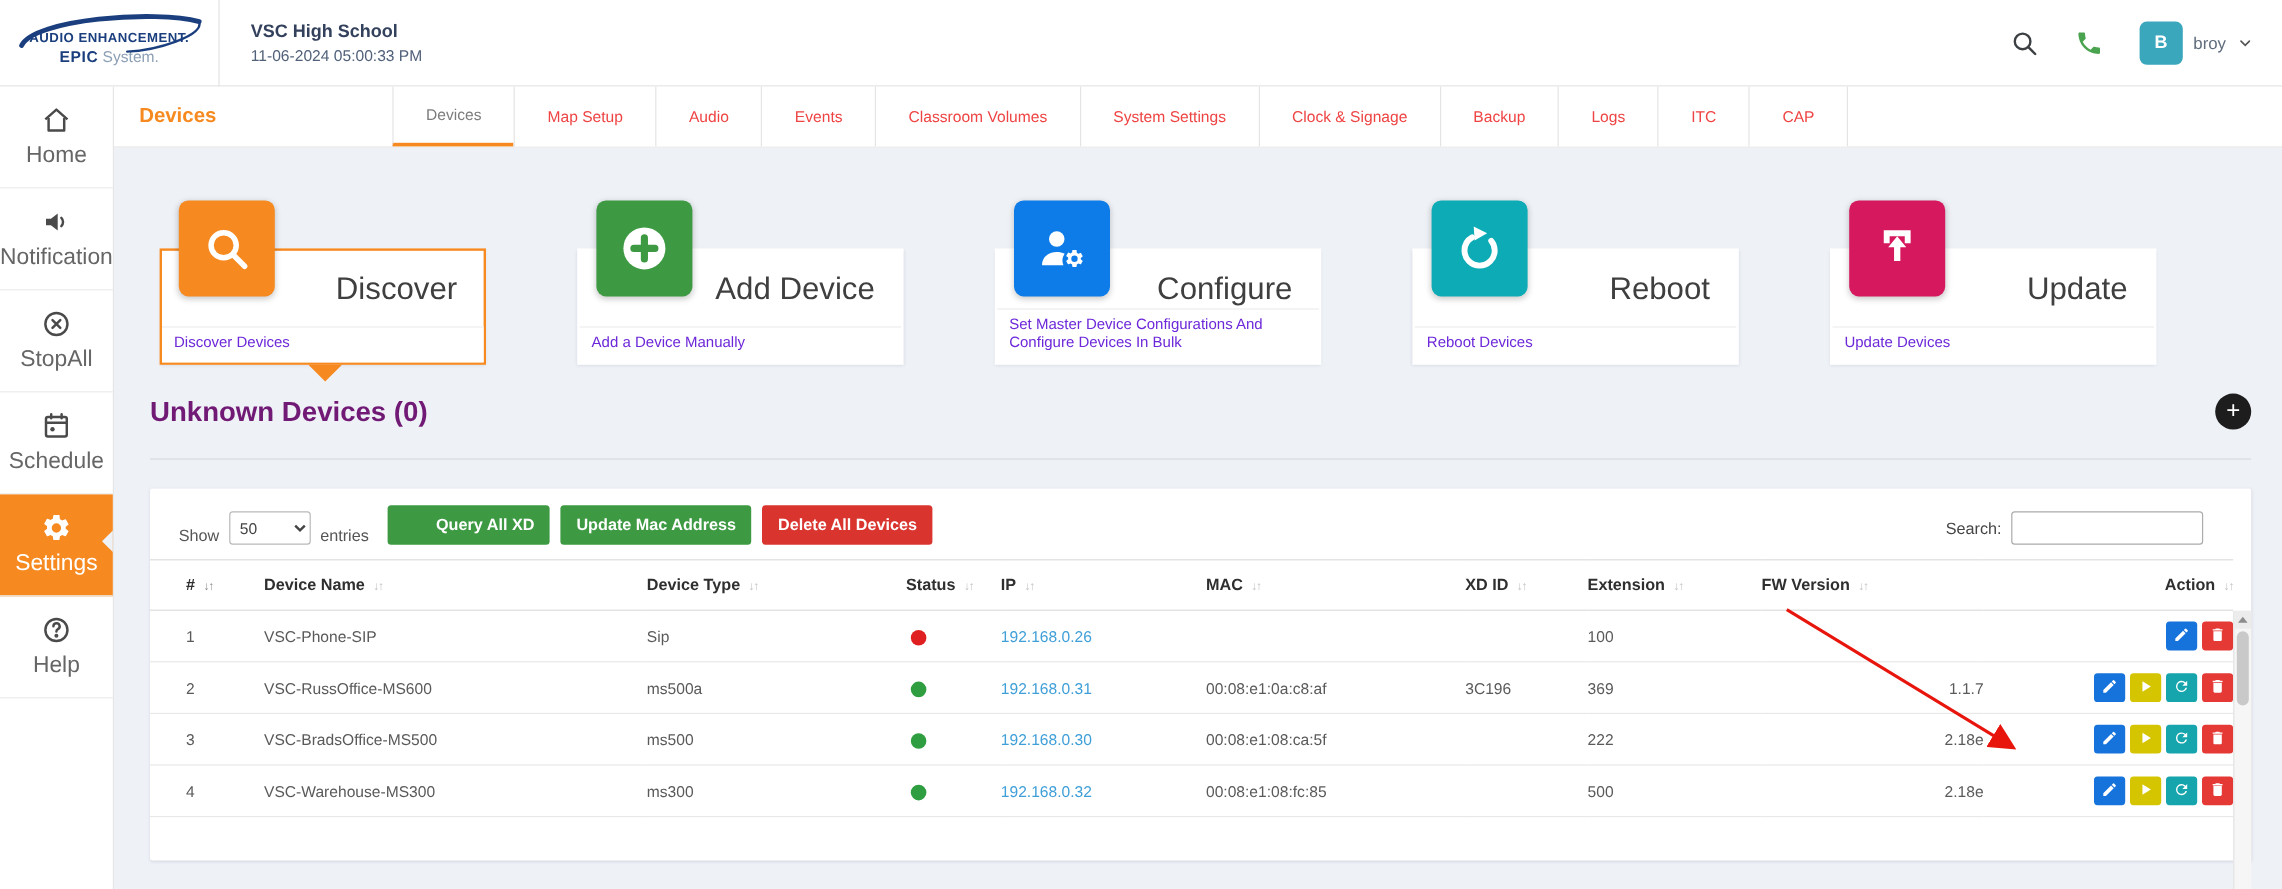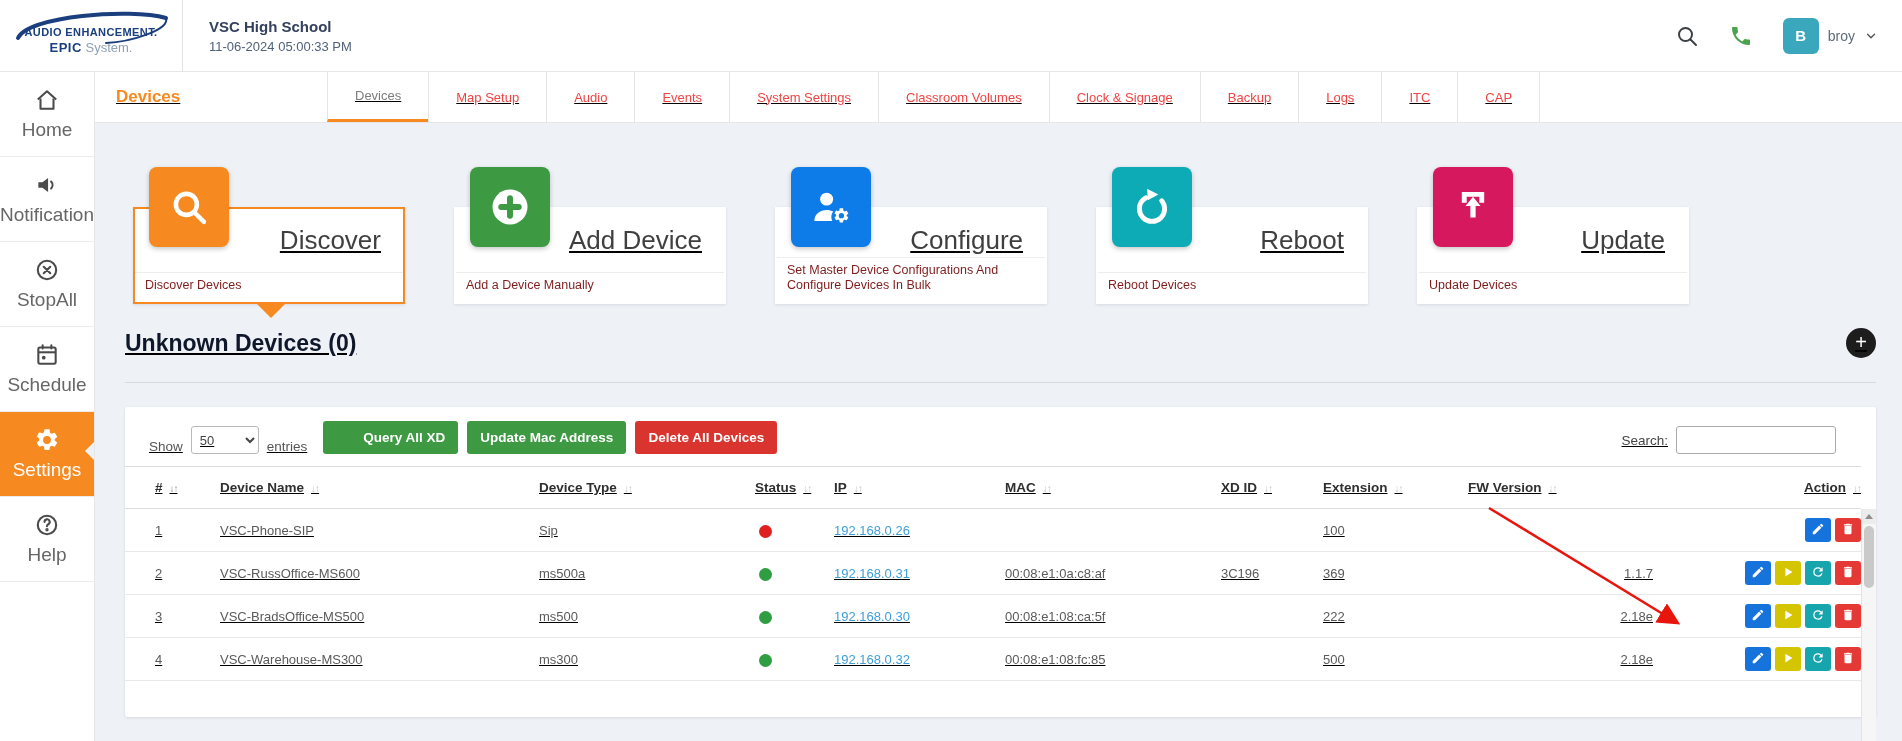--- a/index.html
+++ b/index.html
@@ -37,48 +37,48 @@
   .side-icon { width:26px; height:26px; }
   .side-icon svg { width:26px; height:26px; }
   .side-label { font-size:19px; color:#666; }
   .side-item.active { background:#f6891f; }
   .side-item.active .side-label { color:#fff; }
   .side-item.active .side-icon { color:#fff; }
   .side-item.active::after { content:""; position:absolute; right:0; top:30px;
     border-top:9px solid transparent; border-bottom:9px solid transparent; border-right:9px solid #eef1f6; }
 
   
-  .content { position:absolute; top:72px; left:95px; width:1807px; bottom:0;text-decoration:underline; }
+  .content { position:absolute; top:72px; left:95px; width:1807px; bottom:0; }
   .tabbar { height:51px; background:#fff; border-bottom:1px solid #e6e6e6; display:flex; align-items:stretch; }
   .page-title { width:232px; display:flex; align-items:center; padding-left:21px;
                 color:#f6891f; font-size:17px; font-weight:bold; }
   .tabs { display:flex; }
   .tab { border:none; background:#fff; border-left:1px solid #e4e4e4; padding:0 27px;
          font-family:inherit; font-size:13px; color:#ef4444; cursor:pointer; }
   .tabs .tab:last-child { border-right:1px solid #e4e4e4; }
   .tab.active { border-bottom:3px solid #f6891f; color:#7c7c7c; }
 
   
-  .cards { display:flex; gap:49px; padding:84px 0 4px 38px; }
+  .cards { display:flex; gap:76px; padding:84px 0 4px 38px; }
   .card { position:relative; width:272px; height:97px; background:#fff; border:2px solid transparent;
           box-shadow:0 1px 3px rgba(20,30,60,.10); cursor:pointer; }
   .card.selected { border-color:#f6891f; }
   .card.selected::after { content:""; position:absolute; left:122px; bottom:-16px;
      border-left:14px solid transparent; border-right:14px solid transparent; border-top:14px solid #f6891f; }
   .card-icon { position:absolute; left:14px; top:-42px; width:80px; height:80px; border-radius:8px;
                display:flex; align-items:center; justify-content:center; box-shadow:0 2px 5px rgba(0,0,0,.22); }
   .card-icon svg { width:42px; height:42px; }
   .card-label { text-align:right; padding:16px 22px 0 0; font-size:26px; color:#3f3f3f; }
   .card-footer { position:absolute; left:0; right:0; bottom:0; border-top:1px solid #ededed;
-                 padding:5px 10px 8px; font-size:12.5px; color:#7f1d1d; line-height:1.25; background:#fff; }
+                 padding:5px 10px 8px; font-size:12.5px; color:#6d28d9; line-height:1.25; background:#fff; }
 
   
   .sect-head { display:flex; align-items:center; justify-content:space-between;
                margin:20px 26px 0 30px; }
-  .sect-head h2 { font-size:23px; color:#0f172a; font-weight:bold; }
+  .sect-head h2 { font-size:23px; color:#701a75; font-weight:bold; }
   .circle-btn { width:30px; height:30px; border-radius:50%; border:none; color:#fff; font-size:20px;
                 line-height:1; cursor:pointer; display:flex; align-items:center; justify-content:center;
                 font-family:inherit; padding-bottom:2px; }
   .circle-btn.dark { background:#1d1d1d; }
   .circle-btn.orange { background:#f59e1f; }
   .sect-divider { border:none; border-top:1px solid #d7dae0; margin:24px 26px 0 30px; }
   .sect-head.known { margin-top:22px; }
 
   
   .table-card { position:relative; background:#fff; margin:24px 26px 0 30px; height:310px;
@@ -211,22 +211,22 @@
     </nav>
 
   <main class="content">
     <div class="tabbar">
       <div class="page-title">Devices</div>
       <div class="tabs" id="tabs">
           <button class="tab active">Devices</button>
           <button class="tab">Map Setup</button>
           <button class="tab">Audio</button>
           <button class="tab">Events</button>
+          <button class="tab">Classroom Volumes</button>
           <button class="tab">System Settings</button>
-          <button class="tab">Classroom Volumes</button>
           <button class="tab">Clock &amp; Signage</button>
           <button class="tab">Backup</button>
           <button class="tab">Logs</button>
           <button class="tab">ITC</button>
           <button class="tab">CAP</button>
         </div>
     </div>
 
     <div class="cards" id="cards">
         <div class="card selected">

